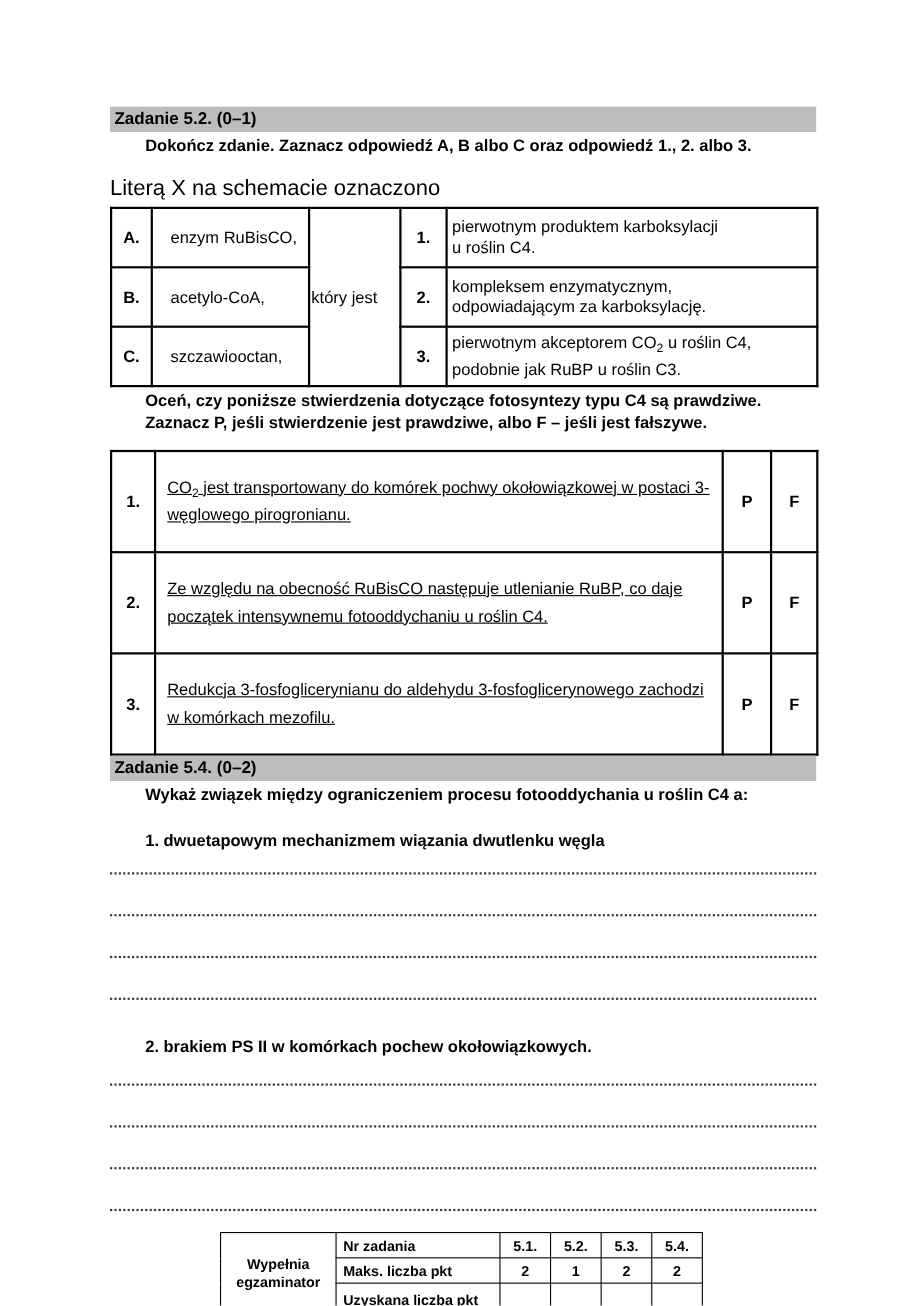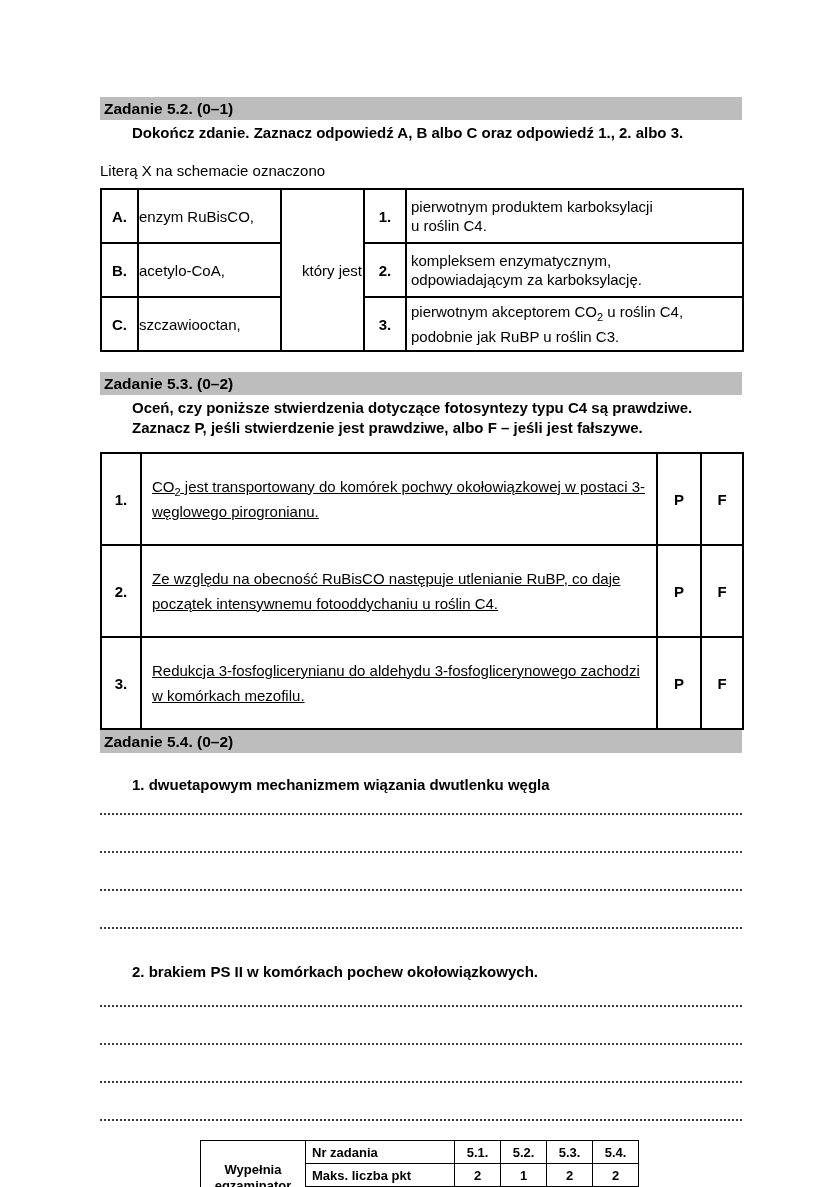--- a/index.html
+++ b/index.html
@@ -17,33 +17,33 @@
     height:23px;line-height:23px;
     background:#bdbdbd;
     font-weight:bold;font-size:15.5px;
     padding-left:4px;
   }
   #bar52{margin-top:97px;}
   #bar53{margin-top:20px;}
   #bar54{}
 
   .bold-line{font-weight:bold;font-size:15px;line-height:20px;margin-top:3px;margin-left:32px;}
-  .plain-line{font-size:15px;line-height:20px;}
+  .plain-line{font-size:20px;line-height:20px;}
   #stem52{margin-top:18px;}
   #sub1{margin-top:22px;}
   #sub2{margin-top:33px;}
 
   table.t{border-collapse:collapse;table-layout:fixed;}
   table.t td{border:2px solid #000;font-size:15px;vertical-align:middle;}
 
   #table52{width:642px;margin-top:7px;}
   #table52 td{height:50px;}
   #table52 .lbl{text-align:center;font-weight:bold;}
-  #table52 .txt{padding-left:0;margin-left:24px;}
-  #table52 .mid{text-align:right;}
+  #table52 .txt{padding-left:16px;margin-left:24px;}
+  #table52 .mid{text-align:left;}
   #table52 .dsc{padding-left:4px;line-height:19px;}
 
   #table53{width:642px;margin-top:14px;}
   #table53 td{height:50px;}
   #table53 .lbl{text-align:center;font-weight:bold;}
   #table53 .stxt{padding:20px 10px;line-height:20px;text-decoration:underline;}
   #table53 .pf{text-align:center;font-weight:bold;}
 
   sub{font-size:11px;}
 
@@ -97,21 +97,20 @@
       </tr>
       <tr>
         <td class="lbl">C.</td>
         <td class="txt">szczawiooctan,</td>
         <td class="lbl">3.</td>
         <td class="dsc"><span>pierwotnym akceptorem CO</span><sub>2</sub><span> u roślin C4,</span><br><span>podobnie jak RuBP u roślin C3.</span></td>
       </tr>
     </tbody>
       </table>
 
-    <div class="task-header" id="bar53">Zadanie 5.3. (0–2)</div>
     <div class="bold-line">Oceń, czy poniższe stwierdzenia dotyczące fotosyntezy typu C4 są prawdziwe.</div>
     <div class="bold-line" style="margin-top:0">Zaznacz P, jeśli stwierdzenie jest prawdziwe, albo F – jeśli jest fałszywe.</div>
 
     <table class="t" id="table53">
       <colgroup>
         <col style="width:40px">
           <col style="width:516px">
           <col style="width:44px">
           <col style="width:42px">
       </colgroup>
@@ -131,20 +130,21 @@
       <tr>
         <td class="lbl">3.</td>
         <td class="stxt"><span></span><sub></sub><span>Redukcja 3-fosfoglicerynianu do aldehydu 3-fosfoglicerynowego zachodzi w komórkach mezofilu.</span></td>
         <td class="pf">P</td>
         <td class="pf">F</td>
       </tr>
     </tbody>
       </table>
 
     <div class="task-header" id="bar54">Zadanie 5.4. (0–2)</div>
+    <div class="bold-line">Wykaż związek między ograniczeniem procesu fotooddychania u roślin C4 a:</div>
     <div class="bold-line" id="sub1">1. dwuetapowym mechanizmem wiązania dwutlenku węgla</div>
 
     <div class="ans-block" id="ansblock1">
       <div class="ans-line"></div>
       <div class="ans-line"></div>
       <div class="ans-line"></div>
       <div class="ans-line"></div>
     </div>
 
     <div class="bold-line" id="sub2">2. brakiem PS II w komórkach pochew okołowiązkowych.</div>

